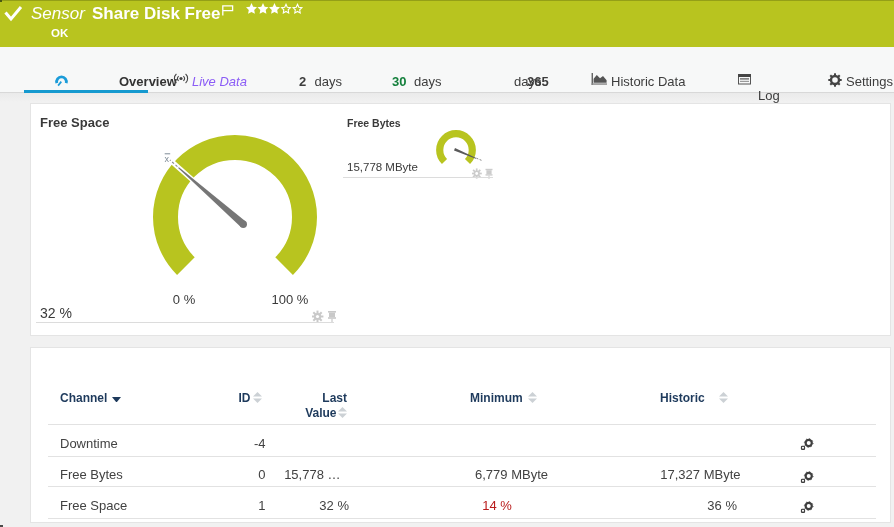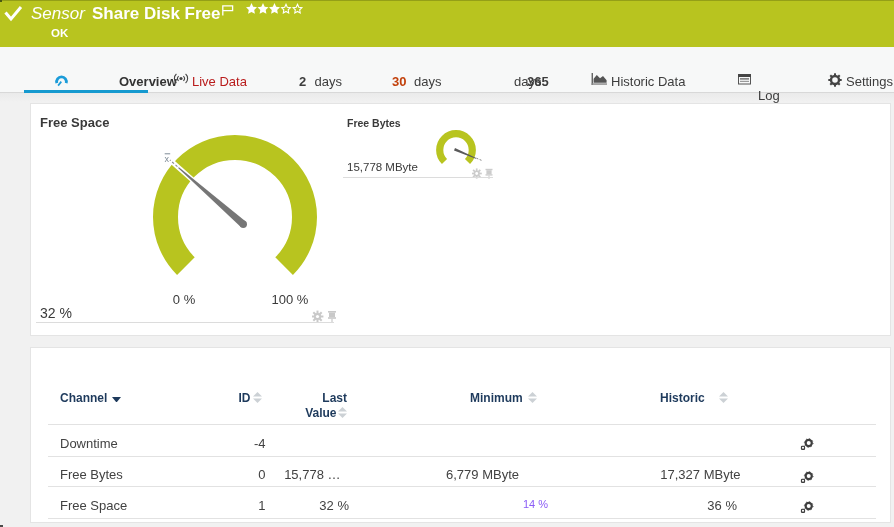--- a/index.html
+++ b/index.html
@@ -49,25 +49,25 @@
 </svg>
 <div class="abs" style="left:72px;top:73.6px;font-size:13px;font-weight:bold;color:#333;margin-left:47px;">Overview</div>
 
 <svg class="abs" style="left:173px;top:72.8px;" width="16" height="11" viewBox="0 0 16 11">
   <circle cx="8" cy="5.5" r="1.6" fill="#444"></circle>
   <path d="M5.6 3.1 A3.4 3.4 0 0 0 5.6 7.9" fill="none" stroke="#444" stroke-width="1.1"></path>
   <path d="M10.4 3.1 A3.4 3.4 0 0 1 10.4 7.9" fill="none" stroke="#444" stroke-width="1.1"></path>
   <path d="M3.4 1 A6 6 0 0 0 3.4 10" fill="none" stroke="#444" stroke-width="1.1"></path>
   <path d="M12.6 1 A6 6 0 0 1 12.6 10" fill="none" stroke="#444" stroke-width="1.1"></path>
 </svg>
-<div class="abs" style="left:192px;top:73.6px;font-size:13px;color:#b91c1c;">Live Data</div>
+<div class="abs" style="left:192px;top:73.6px;font-size:13px;color:#8b5cf6;font-style:italic;">Live Data</div>
 
 <div class="abs" style="left:299px;top:73.6px;font-size:13px;font-weight:bold;color:#3d3d3d;">2</div>
 <div class="abs" style="left:314.5px;top:73.6px;font-size:13px;color:#3d3d3d;">days</div>
-<div class="abs" style="left:392px;top:73.6px;font-size:13px;font-weight:bold;color:#c2410c;">30</div>
+<div class="abs" style="left:392px;top:73.6px;font-size:13px;font-weight:bold;color:#15803d;">30</div>
 <div class="abs" style="left:414px;top:73.6px;font-size:13px;color:#3d3d3d;">days</div>
 <div class="abs" style="left:487px;top:73.6px;font-size:13px;font-weight:bold;color:#3d3d3d;margin-left:40px;">365</div>
 <div class="abs" style="left:514px;top:73.6px;font-size:13px;color:#3d3d3d;">days</div>
 
 <svg class="abs" style="left:591px;top:72.8px;" width="17" height="13" viewBox="0 0 17 13">
   <rect x="0.6" y="0" width="1.3" height="12" fill="#555"></rect>
   <path d="M2.6 9.7 L2.6 5.7 L5.8 1.9 L9 5.3 L12 3.1 L15.6 7.2 L15.6 9.7 Z" fill="#555"></path>
   <rect x="0.6" y="10.3" width="15.4" height="1.5" fill="#8e8e8e"></rect>
 </svg>
 <div class="abs" style="left:611px;top:73.6px;font-size:13px;color:#3d3d3d;">Historic Data</div>
@@ -195,27 +195,27 @@
 <div class="abs" style="left:48px;top:455.5px;width:828px;height:1px;background:#e2e2e2;"></div>
 <div class="abs" style="left:48px;top:485.5px;width:828px;height:1px;background:#e2e2e2;"></div>
 <div class="abs" style="left:48px;top:517.8px;width:828px;height:1px;background:#e2e2e2;"></div>
 
 <div class="abs" style="left:60px;top:436.1px;font-size:13px;color:#424242;">Downtime</div>
 <div class="abs" style="left:160px;top:436.1px;width:105.5px;text-align:right;font-size:13px;color:#424242;">-4</div>
 
 <div class="abs" style="left:60px;top:467.3px;font-size:13px;color:#424242;">Free Bytes</div>
 <div class="abs" style="left:160px;top:467.3px;width:105.5px;text-align:right;font-size:13px;color:#424242;">0</div>
 <div class="abs" style="left:240px;top:467.3px;width:100.5px;text-align:right;font-size:13px;color:#424242;">15,778 …</div>
-<div class="abs" style="left:446px;top:467.3px;width:102px;text-align:left;font-size:13px;color:#424242;">6,779 MByte</div>
+<div class="abs" style="left:446px;top:467.3px;width:102px;text-align:right;font-size:13px;color:#424242;">6,779 MByte</div>
 <div class="abs" style="left:638px;top:467.3px;width:102.5px;text-align:right;font-size:13px;color:#424242;">17,327 MByte</div>
 
 <div class="abs" style="left:60px;top:498.3px;font-size:13px;color:#424242;">Free Space</div>
 <div class="abs" style="left:160px;top:498.3px;width:105.5px;text-align:right;font-size:13px;color:#424242;">1</div>
 <div class="abs" style="left:240px;top:498.3px;width:109px;text-align:right;font-size:13px;color:#424242;">32 %</div>
-<div class="abs" style="left:446px;top:498.3px;width:102px;text-align:right;font-size:11px;color:#8b5cf6;">14 %</div>
+<div class="abs" style="left:446px;top:498.3px;width:102px;text-align:center;font-size:13px;color:#b91c1c;">14 %</div>
 <div class="abs" style="left:638px;top:498.3px;width:99px;text-align:right;font-size:13px;color:#424242;">36 %</div>
 
 <svg class="abs" style="left:799px;top:438.3px;" width="16" height="15" viewBox="0 0 16 15">
   <circle cx="9.7" cy="5" r="3.1" fill="none" stroke="#3f3f3f" stroke-width="2.2"></circle>
   <circle cx="9.7" cy="5" r="4.35" fill="none" stroke="#3f3f3f" stroke-width="0.9" stroke-dasharray="1.1,2.3"></circle>
   <rect x="1.9" y="7.7" width="4.2" height="4.2" rx="1.2" fill="#3f3f3f"></rect>
   <circle cx="4" cy="9.8" r="1.05" fill="#fff"></circle>
 </svg>
 <svg class="abs" style="left:799px;top:471.3px;" width="16" height="15" viewBox="0 0 16 15">
   <circle cx="9.7" cy="5" r="3.1" fill="none" stroke="#3f3f3f" stroke-width="2.2"></circle>

